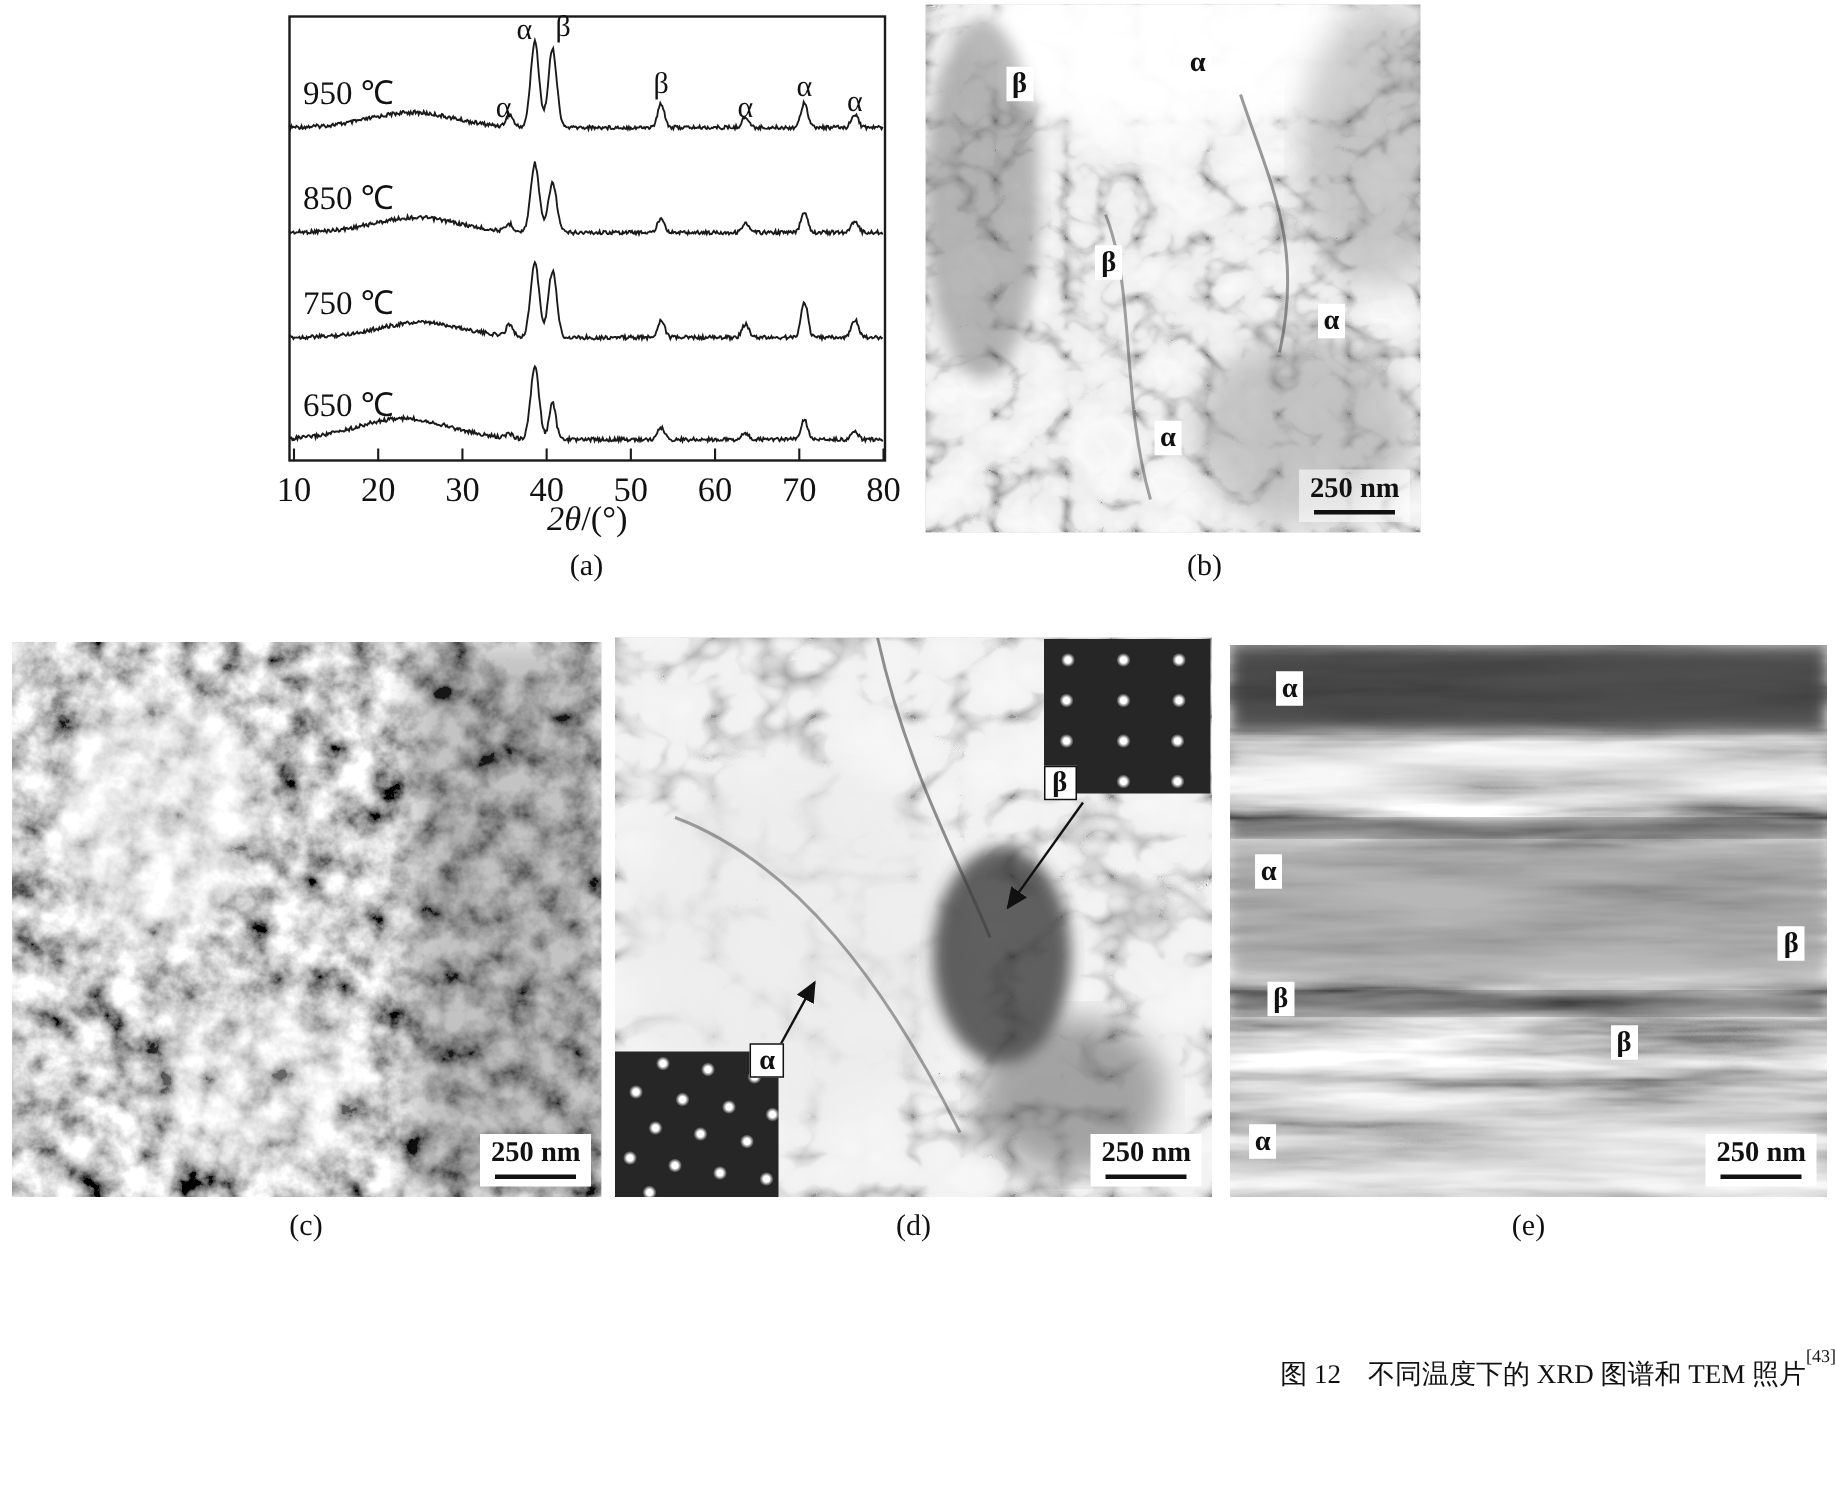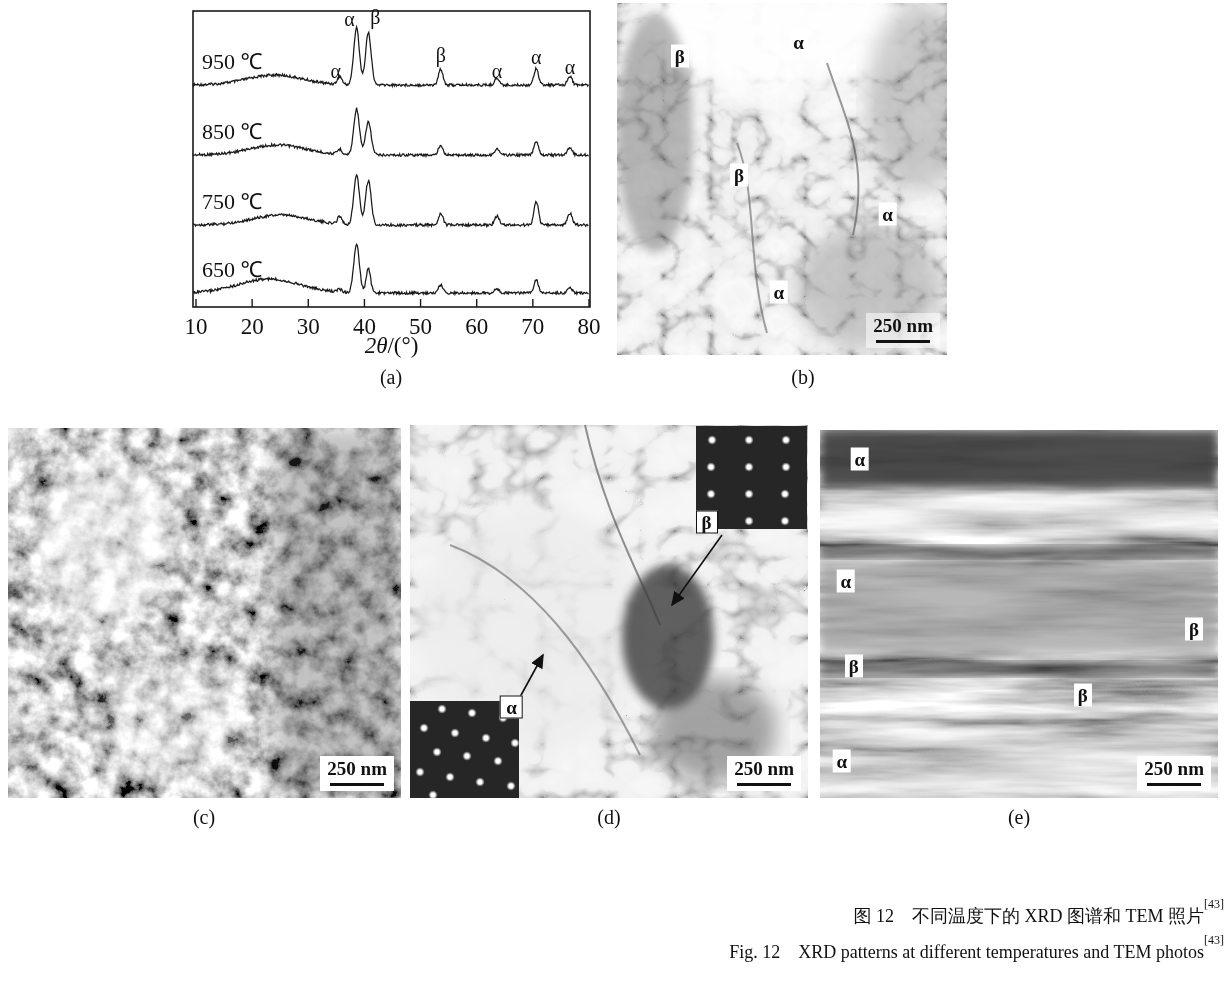--- a/index.html
+++ b/index.html
@@ -242,15 +242,14 @@
     </div>
 
   <div class="panel-letter" id="letter-a">(a)</div>
   <div class="panel-letter" id="letter-b">(b)</div>
   <div class="panel-letter" id="letter-c">(c)</div>
   <div class="panel-letter" id="letter-d">(d)</div>
   <div class="panel-letter" id="letter-e">(e)</div>
 
   <div class="caption">
     <div class="cap-line"><span>图 12　不同温度下的 XRD 图谱和 TEM 照片</span><sup class="ref">[43]</sup></div>
-    <div class="cap-line"><span>Fig. 12　XRD patterns at different temperatures and TEM photos</span><sup class="ref">[43]</sup></div>
   </div>
 </div>
 
 </body></html>

